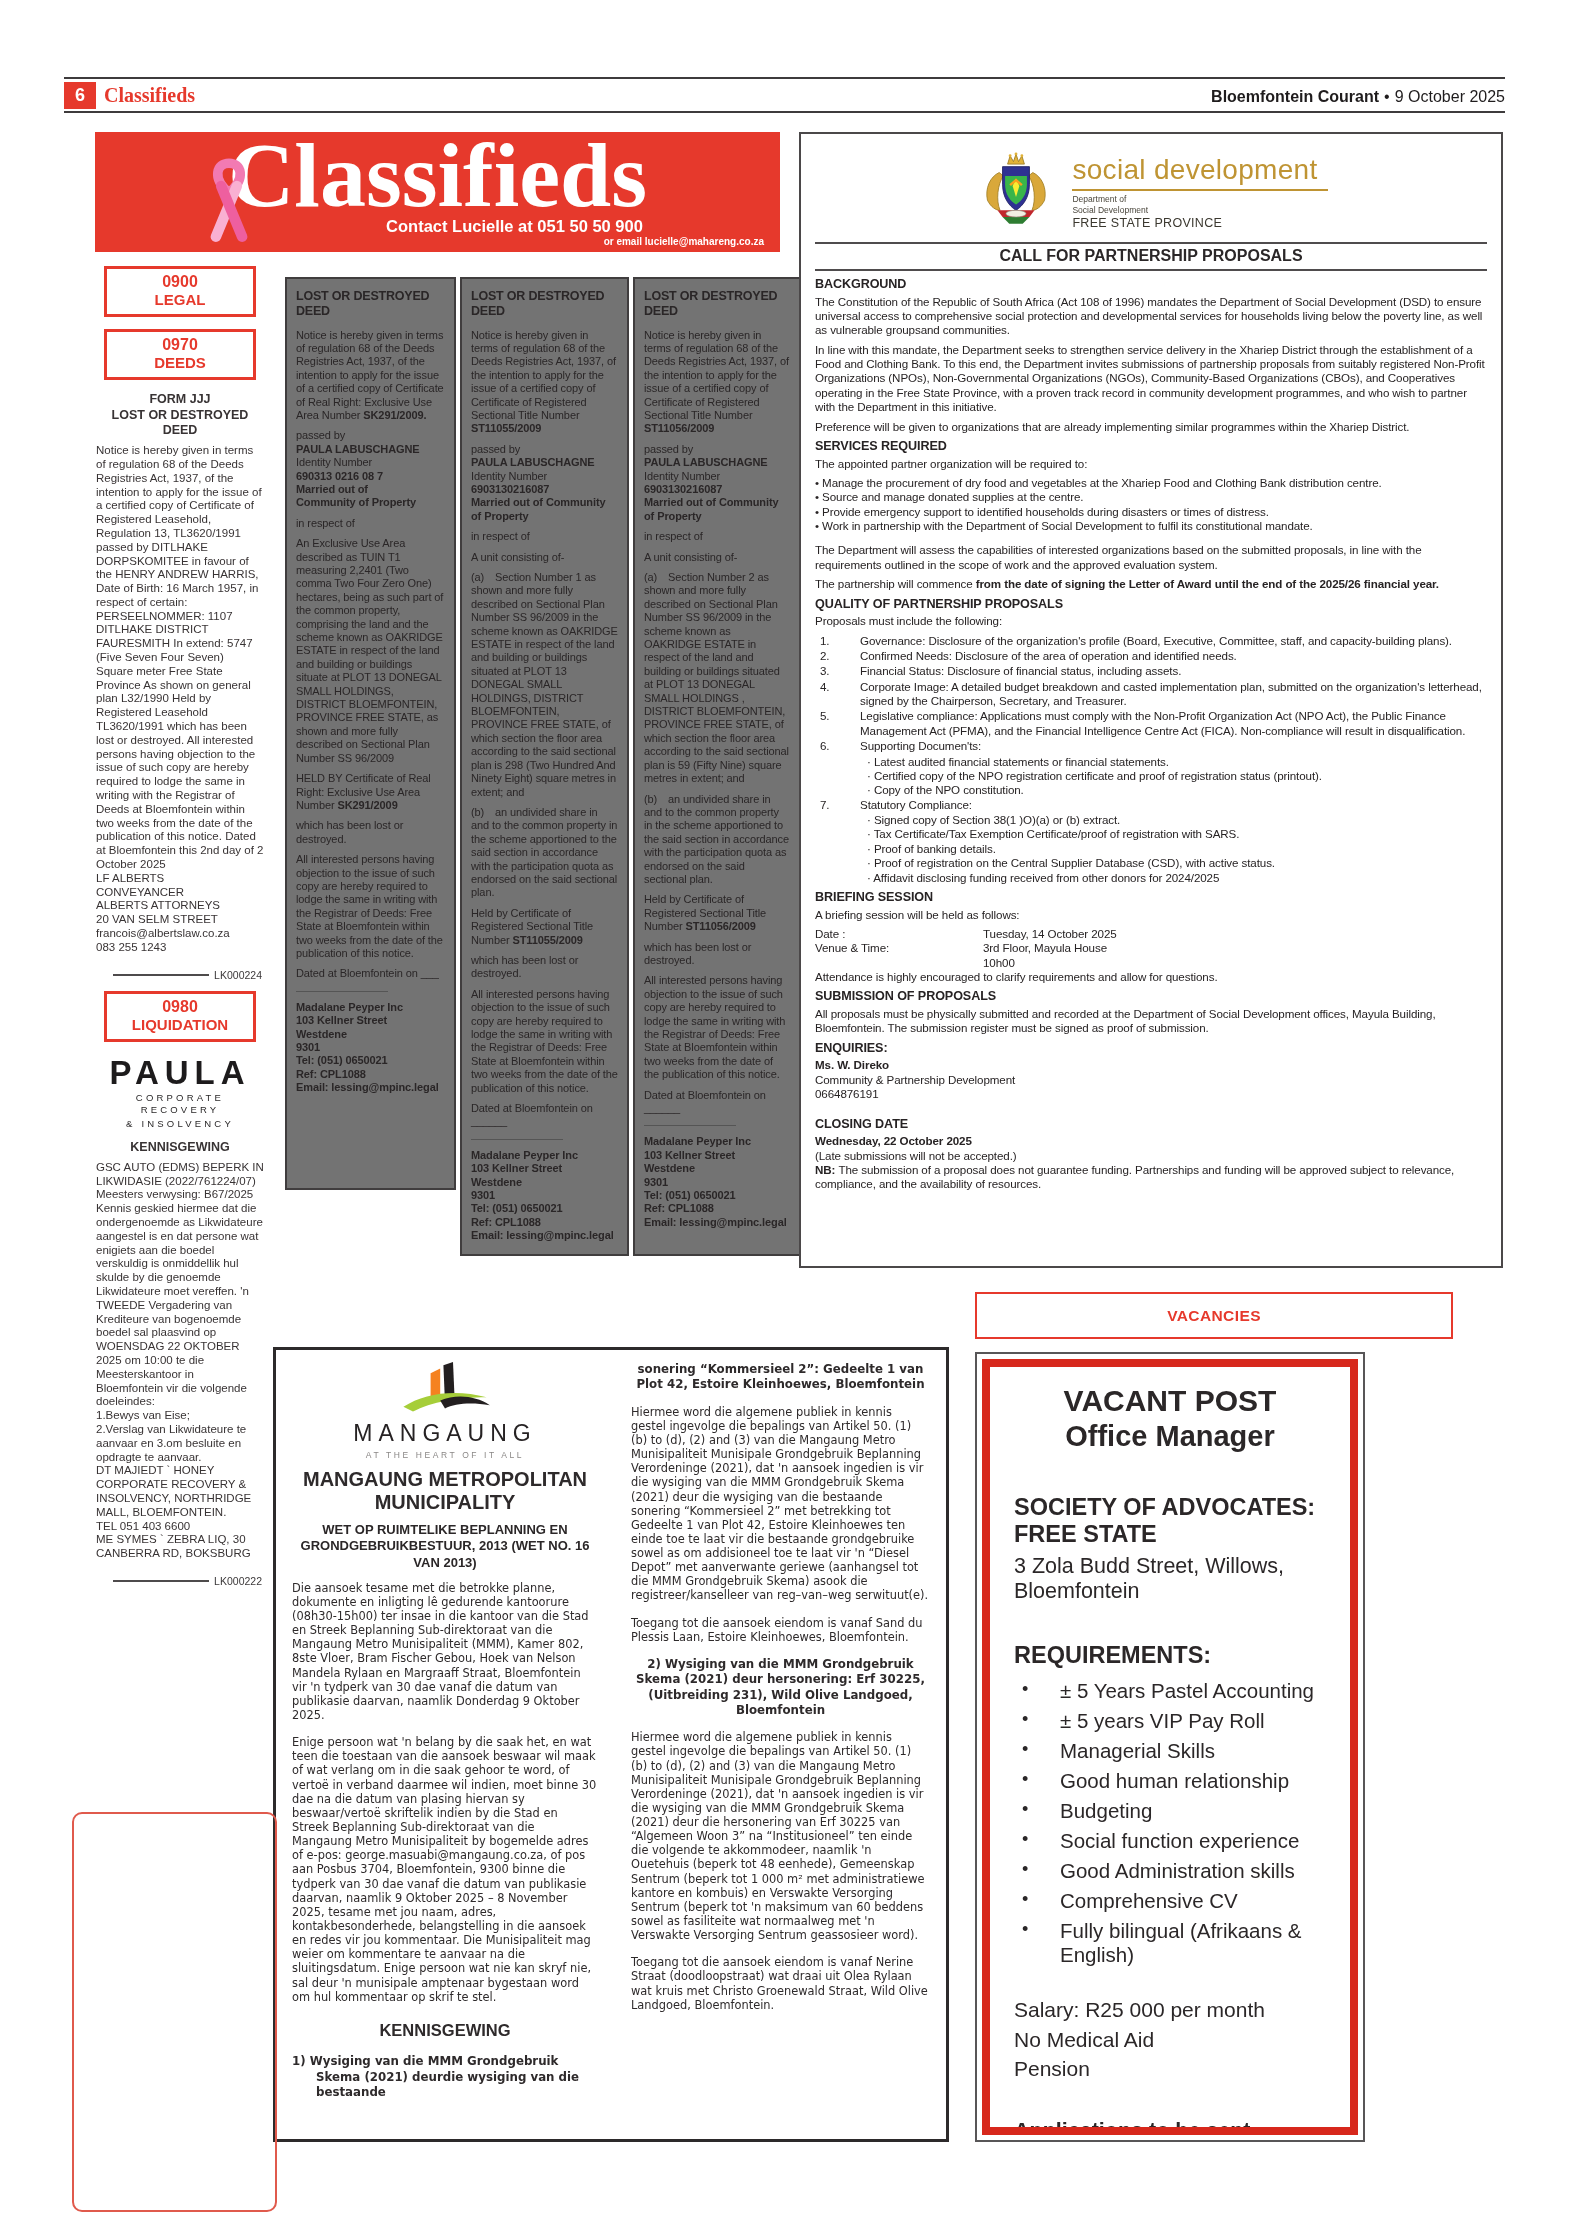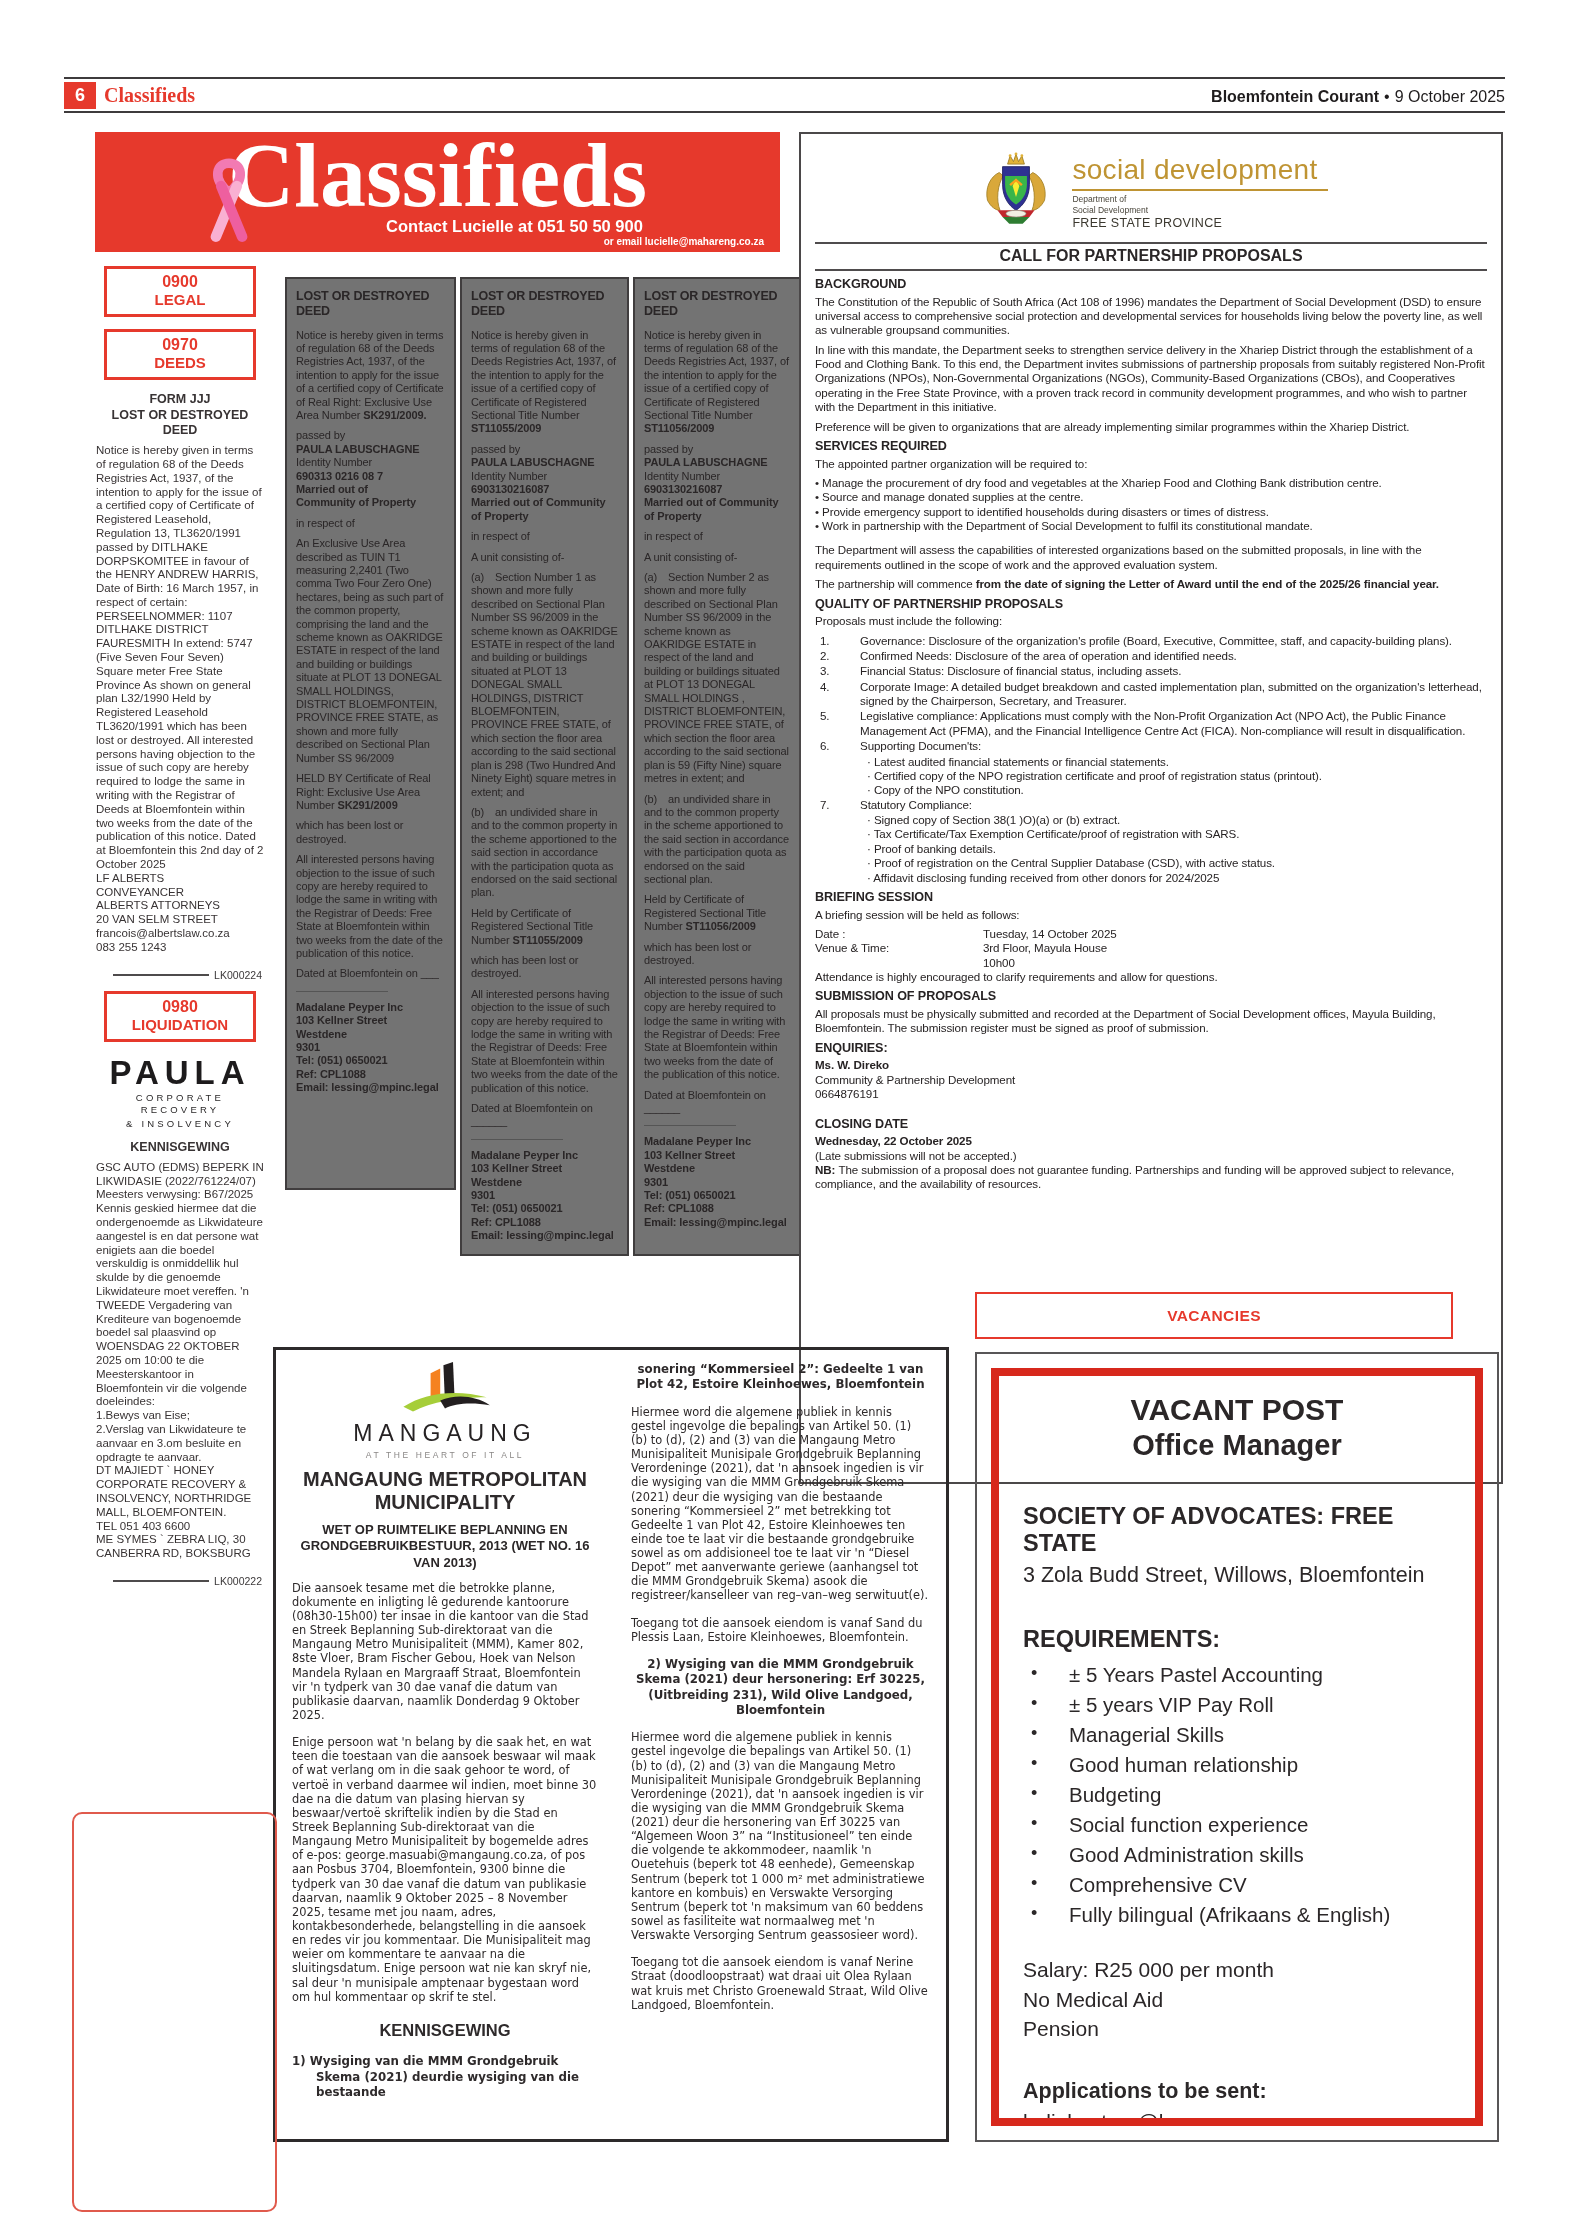--- a/index.html
+++ b/index.html
@@ -53,43 +53,43 @@
 
   
   .deed{position:absolute;box-sizing:border-box;border:2px solid #403d3e;background:#737373;overflow:hidden;
         padding:10px 9px;font-size:11px;line-height:1.22;color:#2a2627;letter-spacing:-0.1px;}
   .deed2{left:285px;top:277px;width:171px;height:913px;}
   .deed3{left:460px;top:277px;width:169px;height:979px;}
   .deed4{left:633px;top:277px;width:168px;height:979px;}
   .deed-head{font-weight:700;font-size:12.5px;margin:0 0 9px;letter-spacing:-0.2px;}
 
   
-  .dsd{position:absolute;left:799px;top:132px;width:704px;height:1352px;box-sizing:border-box;
+  .dsd{position:absolute;left:799px;top:132px;width:704px;height:1136px;box-sizing:border-box;
        border:2px solid #4b4849;padding:8px 14px 10px;overflow:hidden;}
   .dsd-logo-row{display:flex;justify-content:center;align-items:center;gap:14px;margin:8px 0 6px;}
   .dsd-gold{font-size:28px;color:var(--dsd-gold);border-bottom:2px solid var(--dsd-gold);
             padding:0 10px 3px 0;letter-spacing:0.3px;}
   .dsd-dept{font-size:8.5px;color:#4a463c;line-height:1.25;margin-top:3px;}
   .dsd-prov{font-size:12.5px;color:#3b382f;letter-spacing:0.3px;margin-top:1px;}
   .dsd-callhead{border-top:2px solid #4f4c4d;border-bottom:2px solid #4f4c4d;font-weight:700;
             font-size:16px;text-align:center;padding:3px 0 4px;margin:4px 0 6px;}
   .dsd-body{font-size:11.6px;line-height:1.24;letter-spacing:-0.1px;color:#272324;}
   .dsd .blk.h{font-weight:700;font-size:12.6px;margin:5px 0 2px;}
   .dsd .blk.p{margin:0 0 5px;}
   .dsd .blk.num{margin:0 0 1px;} .dsd .blk.num .n{flex:0 0 40px;padding-left:5px;}
   .dsd .blk.sub{padding-left:52px;}
   .dsd .blk.kv .k{flex:0 0 168px;}
   .dsd .blk.sp{height:10px;}
 
   
   .vacbox{position:absolute;left:975px;top:1292px;width:478px;height:47px;box-sizing:border-box;
           border:2.5px solid var(--brand-red);display:flex;align-items:center;justify-content:center;
           color:var(--brand-red);font-weight:700;font-size:15.5px;letter-spacing:0.4px;}
-  .vac{position:absolute;left:975px;top:1352px;width:524px;height:790px;box-sizing:border-box;
-       border:2px solid #585657;padding:14px;}
+  .vac{position:absolute;left:975px;top:1352px;width:390px;height:790px;box-sizing:border-box;
+       border:2px solid #585657;padding:5px;}
   .vac-inner{height:100%;box-sizing:border-box;border:8px solid var(--border-red);
        padding:16px 24px 8px;overflow:hidden;}
   .vac-title{font-weight:700;font-size:30px;text-align:center;line-height:1.2;}
   .vac-title2{font-weight:700;font-size:29px;text-align:center;line-height:1.2;margin-bottom:40px;}
   .vac-org{font-weight:700;font-size:23.5px;margin-bottom:6px;}
   .vac-addr{font-size:21.5px;margin-bottom:38px;}
   .vac-req{font-weight:700;font-size:23.5px;margin-bottom:10px;}
   .vac .blk.num{font-size:20.5px;margin:0 0 6px;}
   .vac .blk.num .n{flex:0 0 38px;padding-left:8px;font-size:18px;}
   .vac-salary{margin-top:28px;font-size:21px;line-height:1.42;}

